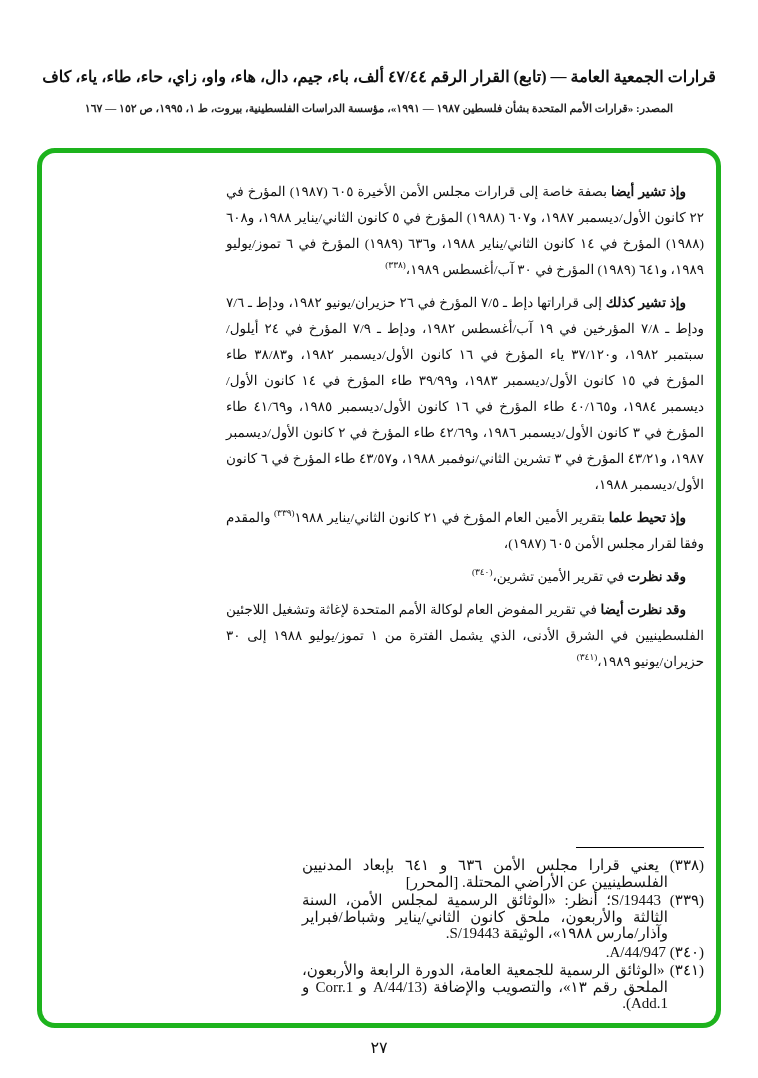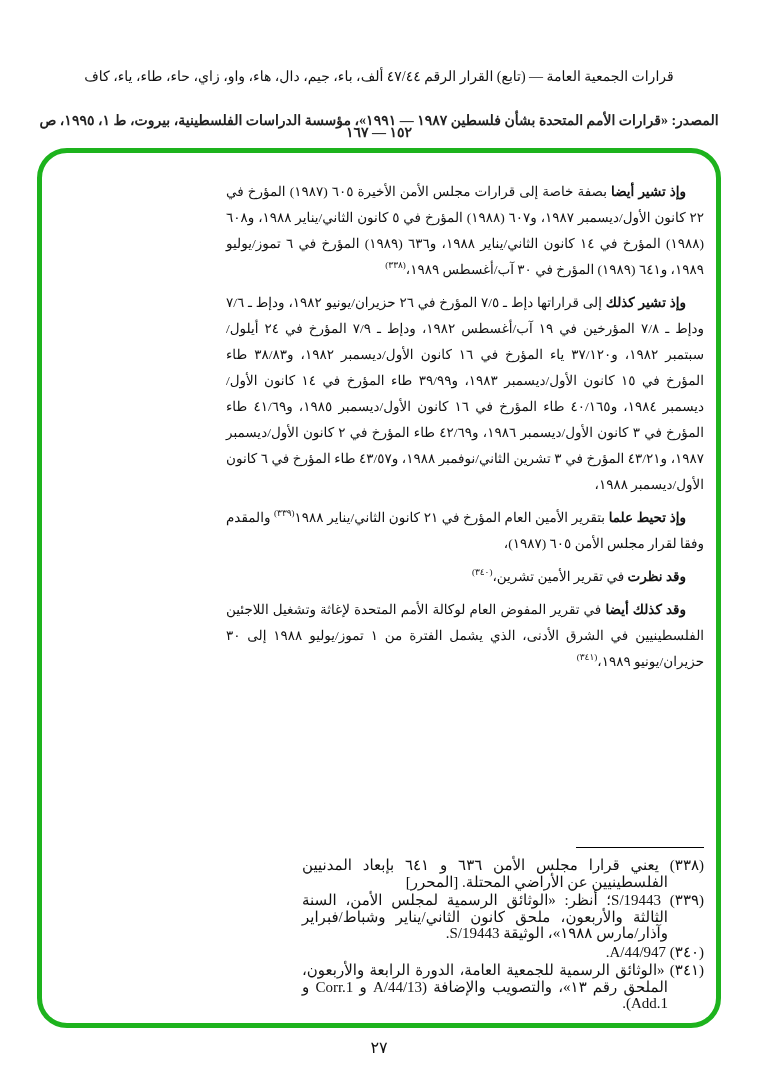--- a/index.html
+++ b/index.html
@@ -8,34 +8,34 @@
     width:758px;height:1078px;
     background:#ffffff;
     margin:0 auto;
     direction:rtl;
     font-family:"Liberation Serif","DejaVu Serif",serif;
     color:#111;
     overflow:hidden;
   }
   .header{position:absolute;top:68px;left:30px;right:30px;text-align:center;}
   .header .title{
-    font-size:14px;font-weight:normal;line-height:18px;
+    font-size:16px;font-weight:bold;line-height:18px;
     letter-spacing:0;
   }
   .header .source{
-    margin-top:29px;
-    font-size:14px;font-weight:bold;color:#222;line-height:12px;
+    margin-top:16px;
+    font-size:11px;font-weight:bold;color:#222;line-height:12px;
   }
   .frame{
     position:absolute;
     top:148px;left:37px;
     width:684px;height:880px;
     box-sizing:border-box;
     border:5px solid #1db31d;
-    border-radius:30px;
+    border-radius:18px;
   }
   .main-text{
     position:absolute;
     top:26px;right:12px;
     width:478px;
     font-size:13.5px;
     line-height:26px;
     text-align:justify;
     text-justify:inter-word;
   }
@@ -92,21 +92,21 @@
     <div class="main-text">
 
       <p class="para"><span class="lead">وإذ تشير أيضا</span><span> بصفة خاصة إلى قرارات مجلس الأمن الأخيرة ٦٠٥ (١٩٨٧) المؤرخ في ٢٢ كانون الأول/ديسمبر ١٩٨٧، و٦٠٧ (١٩٨٨) المؤرخ في ٥ كانون الثاني/يناير ١٩٨٨، و٦٠٨ (١٩٨٨) المؤرخ في ١٤ كانون الثاني/يناير ١٩٨٨، و٦٣٦ (١٩٨٩) المؤرخ في ٦ تموز/يوليو ١٩٨٩، و٦٤١ (١٩٨٩) المؤرخ في ٣٠ آب/أغسطس ١٩٨٩،</span><sup class="fnref">(٣٣٨)</sup><span></span></p>
 
       <p class="para"><span class="lead">وإذ تشير كذلك</span><span> إلى قراراتها دإط ـ ٧/٥ المؤرخ في ٢٦ حزيران/يونيو ١٩٨٢، ودإط ـ ٧/٦ ودإط ـ ٧/٨ المؤرخين في ١٩ آب/أغسطس ١٩٨٢، ودإط ـ ٧/٩ المؤرخ في ٢٤ أيلول/سبتمبر ١٩٨٢، و٣٧/١٢٠ ياء المؤرخ في ١٦ كانون الأول/ديسمبر ١٩٨٢، و٣٨/٨٣ طاء المؤرخ في ١٥ كانون الأول/ديسمبر ١٩٨٣، و٣٩/٩٩ طاء المؤرخ في ١٤ كانون الأول/ديسمبر ١٩٨٤، و٤٠/١٦٥ طاء المؤرخ في ١٦ كانون الأول/ديسمبر ١٩٨٥، و٤١/٦٩ طاء المؤرخ في ٣ كانون الأول/ديسمبر ١٩٨٦، و٤٢/٦٩ طاء المؤرخ في ٢ كانون الأول/ديسمبر ١٩٨٧، و٤٣/٢١ المؤرخ في ٣ تشرين الثاني/نوفمبر ١٩٨٨، و٤٣/٥٧ طاء المؤرخ في ٦ كانون الأول/ديسمبر ١٩٨٨،</span><sup class="fnref"></sup><span></span></p>
 
       <p class="para"><span class="lead">وإذ تحيط علما</span><span> بتقرير الأمين العام المؤرخ في ٢١ كانون الثاني/يناير ١٩٨٨</span><sup class="fnref">(٣٣٩)</sup><span> والمقدم وفقا لقرار مجلس الأمن ٦٠٥ (١٩٨٧)،</span></p>
 
       <p class="para"><span class="lead">وقد نظرت</span><span> في تقرير الأمين تشرين،</span><sup class="fnref">(٣٤٠)</sup><span></span></p>
 
-      <p class="para"><span class="lead">وقد كذلك أيضا</span><span> في تقرير المفوض العام لوكالة الأمم المتحدة لإغاثة وتشغيل اللاجئين الفلسطينيين في الشرق الأدنى، الذي يشمل الفترة من ١ تموز/يوليو ١٩٨٨ إلى ٣٠ حزيران/يونيو ١٩٨٩،</span><sup class="fnref">(٣٤١)</sup><span></span></p>
+      <p class="para"><span class="lead">وقد نظرت أيضا</span><span> في تقرير المفوض العام لوكالة الأمم المتحدة لإغاثة وتشغيل اللاجئين الفلسطينيين في الشرق الأدنى، الذي يشمل الفترة من ١ تموز/يوليو ١٩٨٨ إلى ٣٠ حزيران/يونيو ١٩٨٩،</span><sup class="fnref">(٣٤١)</sup><span></span></p>
 
     </div>
 
     <div class="footnotes">
       <div class="fn-rule"></div>
 
       <div class="fn"><span class="fn-num">(٣٣٨)</span> <span>يعني قرارا مجلس الأمن ٦٣٦ و ٦٤١ بإبعاد المدنيين الفلسطينيين عن الأراضي المحتلة. [المحرر]</span></div>
 
       <div class="fn"><span class="fn-num">(٣٣٩)</span> <span>S/19443؛ أنظر: «الوثائق الرسمية لمجلس الأمن، السنة الثالثة والأربعون، ملحق كانون الثاني/يناير وشباط/فبراير وآذار/مارس ١٩٨٨»، الوثيقة S/19443.</span></div>
 

